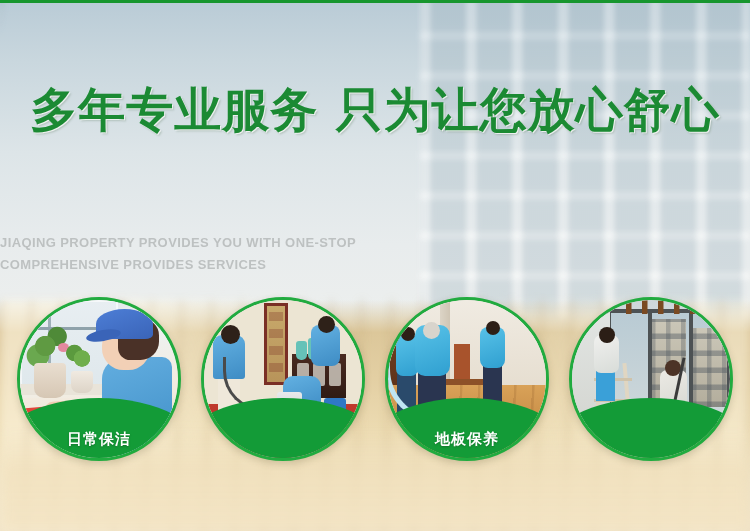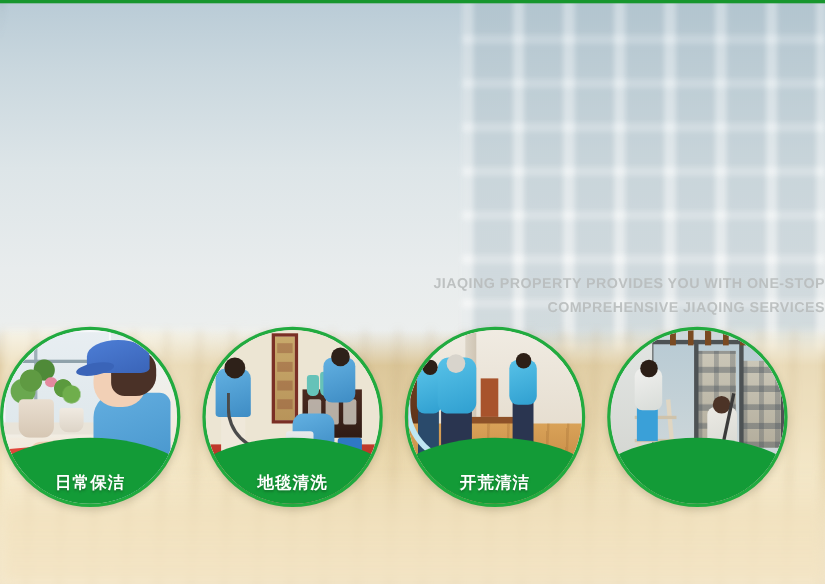--- a/index.html
+++ b/index.html
@@ -108,37 +108,37 @@
     font-size:22px;
     line-height:30px;
     color:#ffffff;
     letter-spacing:1.5px;
     white-space:nowrap;
   }
 
   
   .subtitle{
     position:absolute; left:0; top:232px; width:750px;
-    text-align:right;
+    text-align:left;
     z-index:10;
     font-family:"Liberation Sans", sans-serif;
     font-weight:bold;
     font-size:13px;
     line-height:22px;
     letter-spacing:.4px;
     color:#b9bdbd;
     opacity:.9;
-    margin-top:15px;
   }
   .subtitle div{ white-space:nowrap; }
 
   
   .cards{
     position:absolute; left:0; top:297px; width:750px; height:190px;
     display:flex;
+    justify-content:center;
     gap:20px;
     z-index:12;
   }
   .card{
     position:relative;
     width:164px; height:164px;
     border-radius:50%;
     border:3px solid #21ab3f;
     overflow:hidden;
     box-shadow:0 3px 7px rgba(90,80,50,.22);
@@ -353,25 +353,26 @@
 
 <div class="banner">
 
   <div class="bg-sky"></div>
   <div class="bg-beam"></div>
   <div class="bg-glass"></div>
   <div class="bg-floor"></div>
   <div class="bg-floor-warm"></div>
   <div class="top-rule"></div>
 
+  <div class="headline">多年专业服务 只为让您放心舒心</div>
 
 
   <div class="subtitle">
     <div>JIAQING PROPERTY PROVIDES YOU WITH ONE-STOP</div>
-    <div>COMPREHENSIVE JIAQING SERVICES</div>
+    <div>COMPREHENSIVE PROVIDES SERVICES</div>
   </div>
 
   <div class="cards">
 
     <div class="card">
       <div class="photo p1">
         <div class="win"></div>
           <div class="win-m1"></div>
           <div class="win-m2"></div>
         <div class="sill"></div>
@@ -416,21 +417,20 @@
           <div class="w1h"></div>
         <div class="hose"></div>
         <div class="w2b"></div>
           <div class="w2h"></div>
         <div class="w3"></div>
           <div class="mach"></div>
         <div class="bucket"></div>
           <div class="bluebox"></div>
       </div>
       <div class="label-band"></div>
-      <div class="label-text">地毯清洗</div>
     </div>
 
     <div class="card">
       <div class="photo p3">
         <div class="wall"></div>
           <div class="door"></div>
         <div class="pillar"></div>
           <div class="tbl"></div>
         <div class="wtrim"></div>
           <div class="wood"></div>
@@ -441,21 +441,21 @@
           <div class="m2b"></div>
           <div class="m2h"></div>
           <div class="shoe"></div>
         <div class="m3l"></div>
           <div class="m3b"></div>
           <div class="m3h"></div>
           <div class="shoe2"></div>
         <div class="hose3"></div>
       </div>
       <div class="label-band"></div>
-      <div class="label-text">开荒清洁</div>
+      <div class="label-text">地板保养</div>
     </div>
 
     <div class="card">
       <div class="photo p4">
         <div class="winfr"></div>
         <div class="bld b1"></div>
           <div class="bld b2"></div>
         <div class="mull mull1"></div>
           <div class="mull mull2"></div>
         <div class="pergola"></div>

